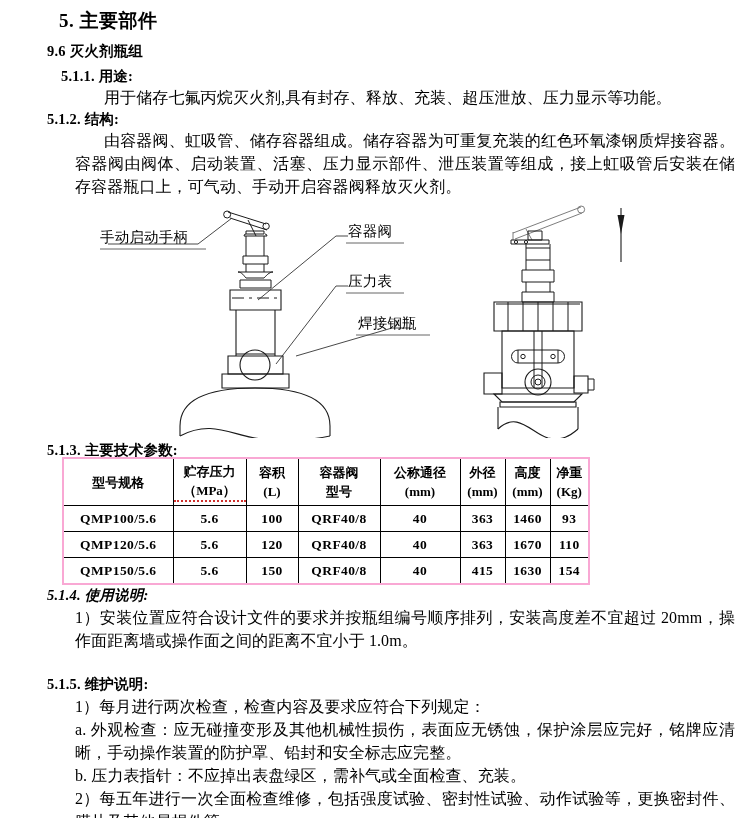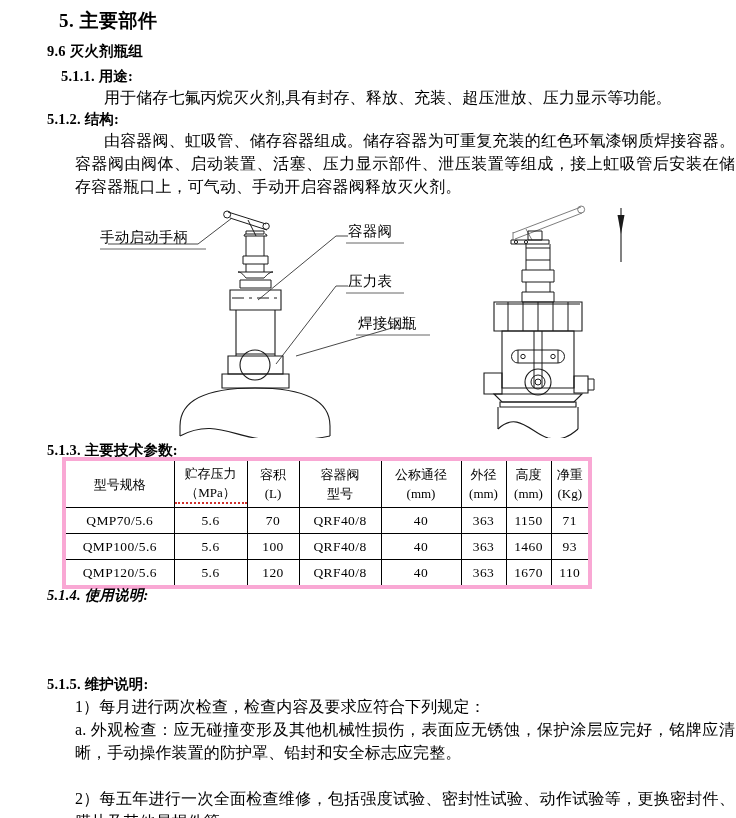--- a/index.html
+++ b/index.html
@@ -100,21 +100,22 @@
     height: 23px;
     font-size: 13.5px;
     letter-spacing: 0.4px;
   }
   table.spec .hd2 {
     display: block;
     line-height: 19px;
   }
   
   .tbl-wrap table.spec {
-    border: 4px solid #f9a8d4;
+    border: 2px solid #f9a8d4;
+    font-weight: bold;
   }
   .spell {
     border-bottom: 2px dotted #d0312d;
     padding-bottom: 0px;
   }
 
   svg { display: block; }
   .ln { fill: none; stroke: #1a1a1a; stroke-width: 1; }
   .ln2 { fill: none; stroke: #1a1a1a; stroke-width: 1.1; }
   .lead { fill: none; stroke: #333; stroke-width: 0.9; }
@@ -318,54 +319,56 @@
         <td>
           <span class="hd2">高度</span>
           <span class="hd2">(mm)</span>
         </td>
         <td>
           <span class="hd2">净重</span>
           <span class="hd2">(Kg)</span>
         </td>
       </tr>
 
-      <tr class="body">
-        <td>QMP70/5.6</td>
-        <td>5.6</td>
-        <td>70</td>
-        <td>QRF40/8</td>
-        <td>40</td>
-        <td>363</td>
-        <td>1150</td>
-        <td>71</td>
-      </tr>
       <tr class="body">
         <td>QMP100/5.6</td>
         <td>5.6</td>
         <td>100</td>
         <td>QRF40/8</td>
         <td>40</td>
         <td>363</td>
         <td>1460</td>
         <td>93</td>
       </tr>
       <tr class="body">
         <td>QMP120/5.6</td>
         <td>5.6</td>
         <td>120</td>
         <td>QRF40/8</td>
         <td>40</td>
         <td>363</td>
         <td>1670</td>
         <td>110</td>
       </tr>
+      <tr class="body">
+        <td>QMP150/5.6</td>
+        <td>5.6</td>
+        <td>150</td>
+        <td>QRF40/8</td>
+        <td>40</td>
+        <td>415</td>
+        <td>1630</td>
+        <td>154</td>
+      </tr>
     </tbody>
       </table>
   </div>
 
   <div class="h-sub" style="top:586px;font-style:italic;">5.1.4.  使用说明:</div>
+  <div class="para" style="top:606px;">1）安装位置应符合设计文件的要求并按瓶组编号顺序排列，安装高度差不宜超过 20mm，操作面距离墙或操作面之间的距离不宜小于 1.0m。</div>
 
   <div class="h-sub" style="top:675px;">5.1.5.  维护说明:</div>
   <div class="para" style="top:695px;">1）每月进行两次检查，检查内容及要求应符合下列规定：</div>
   <div class="para" style="top:718px;">a. 外观检查：应无碰撞变形及其他机械性损伤，表面应无锈蚀，保护涂层应完好，铭牌应清晰，手动操作装置的防护罩、铅封和安全标志应完整。</div>
+  <div class="para" style="top:764px;">b. 压力表指针：不应掉出表盘绿区，需补气或全面检查、充装。</div>
   <div class="para" style="top:787px;">2）每五年进行一次全面检查维修，包括强度试验、密封性试验、动作试验等，更换密封件、膜片及其他易损件等。</div>
 
 </div>
 
 </body></html>

